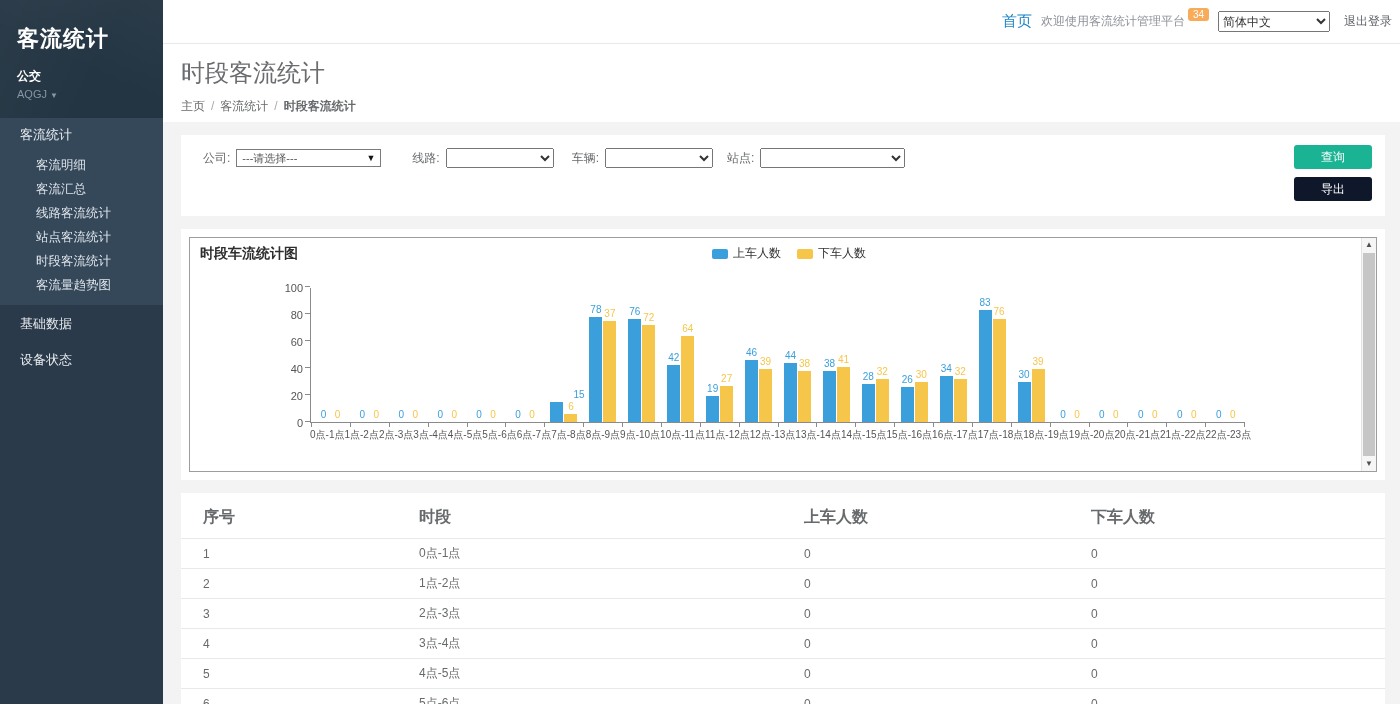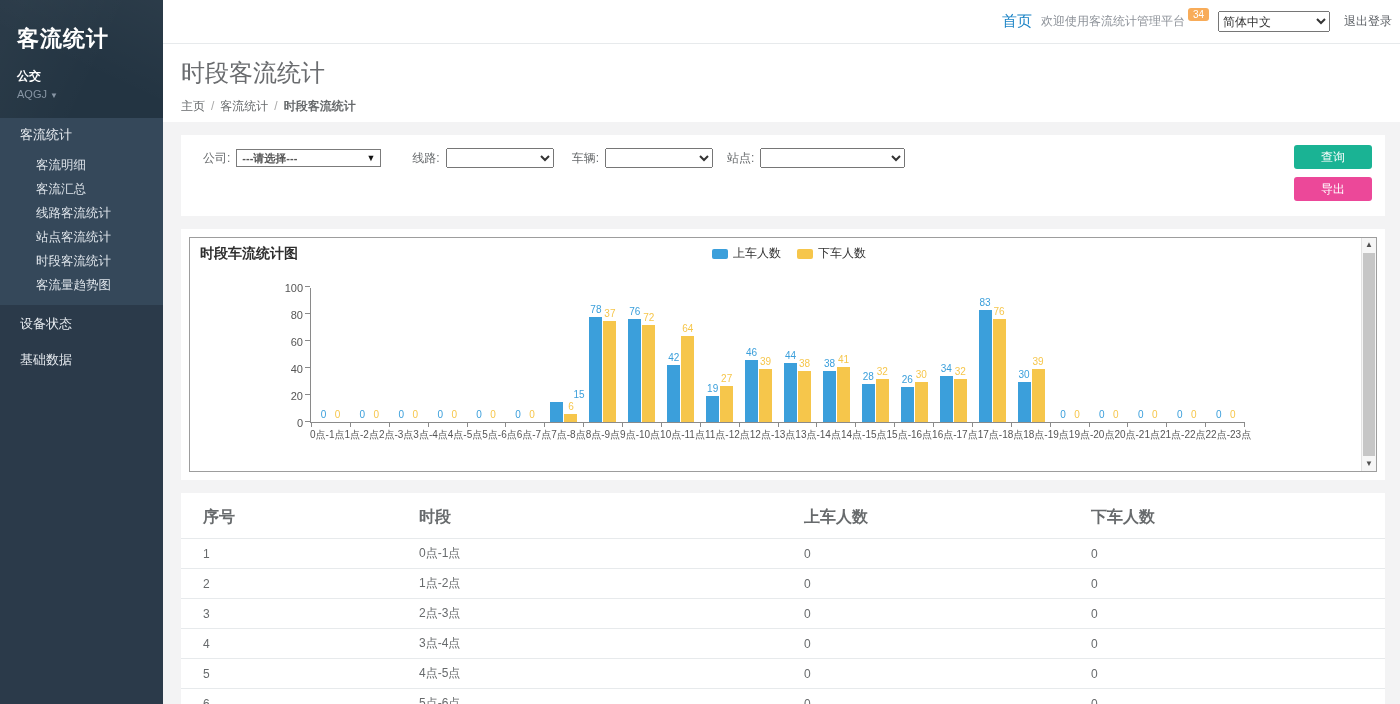--- a/index.html
+++ b/index.html
@@ -55,21 +55,21 @@
   .breadcrumb .crumb { color: #676a6c; text-decoration: none; cursor: pointer; }
   .breadcrumb .crumb.current { font-weight: bold; cursor: default; }
   .content { position: absolute; top: 122px; left: 0; right: 0; bottom: 0; background: #f3f3f4; padding: 13px 15px 0 18px; }
   
   .filter-card { background: #fff; height: 81px; position: relative; padding: 13px 0 0 22px; }
   .f-row { display: flex; align-items: center; }
   .f-row + .f-row { margin-top: 9px; }
   .f-label { color: #676a6c; font-size: 12px; margin-right: 6px; }
   .sel-custom {
     width: 145px; height: 18px; border: 1px solid #7b7b7b; background: #fff;
-    font-size: 11px; color: #555; padding: 1px 18px 8px 5px; position: relative; cursor: pointer; font-weight: bold;
+    font-size: 11px; color: #555; padding: 1px 18px 8px 5px; position: relative; cursor: pointer;
   }
   .sel-custom .tri { position: absolute; right: 5px; top: 3px; font-size: 9px; color: #111; }
   select.native { height: 20px; font-size: 12px; color: #333; }
   .date-select { height: 24px; width: 110px; font-size: 12px; color: #676a6c; }
   .date-input {
     height: 24px; line-height: 24px; background: #ececec; color: #676a6c;
     font-size: 12px; padding: 0 12px; border: none; width: 147px;
   }
   .to-box {
     height: 24px; line-height: 22px; width: 27px; text-align: center;
@@ -129,22 +129,22 @@
     <div class="nav-item">客流统计</div>
     <div class="submenu">
         <div class="sub-item">客流明细</div>
         <div class="sub-item">客流汇总</div>
         <div class="sub-item">线路客流统计</div>
         <div class="sub-item">站点客流统计</div>
         <div class="sub-item">时段客流统计</div>
         <div class="sub-item">客流量趋势图</div>
       </div>
   </div>
+  <div class="nav-item spaced">基础数据</div>
   <div class="nav-item spaced">设备状态</div>
-  <div class="nav-item spaced">基础数据</div>
 </div>
 
 <div class="main">
 
   <div class="topbar">
     <a class="home-link" style="color: rgb(28, 132, 198);">首页</a>
     <span class="welcome">欢迎使用客流统计管理平台</span>
     <span class="badge" style="background: rgb(248, 172, 89);">34</span>
     <select class="lang-select"><option>简体中文</option></select>
     <a class="logout-link">退出登录</a>
@@ -167,21 +167,21 @@
           <span class="tri">▼</span>
         </div>
         <span class="f-label" style="margin-left:31px">线路:</span>
         <select class="native" style="width:108px"></select>
         <span class="f-label" style="margin-left:18px">车辆:</span>
         <select class="native" style="width:108px"></select>
         <span class="f-label" style="margin-left:14px">站点:</span>
         <select class="native" style="width:145px"></select>
       </div>
       <button class="btn btn-query" style="background: rgb(26, 179, 148);">查询</button>
-      <button class="btn btn-export" style="background: #ec4899;">导出</button>
+      <button class="btn btn-export" style="background: #0f172a;">导出</button>
     </div>
 
     <div class="chart-card">
       <div class="chart-box">
         <div class="chart-title">时段车流统计图</div>
         <div class="legend" id="legend">
             <div class="legend-item">
               <span class="legend-swatch" style="background: rgb(59, 159, 219);"></span>
               <span class="legend-label">上车人数</span>
             </div>

